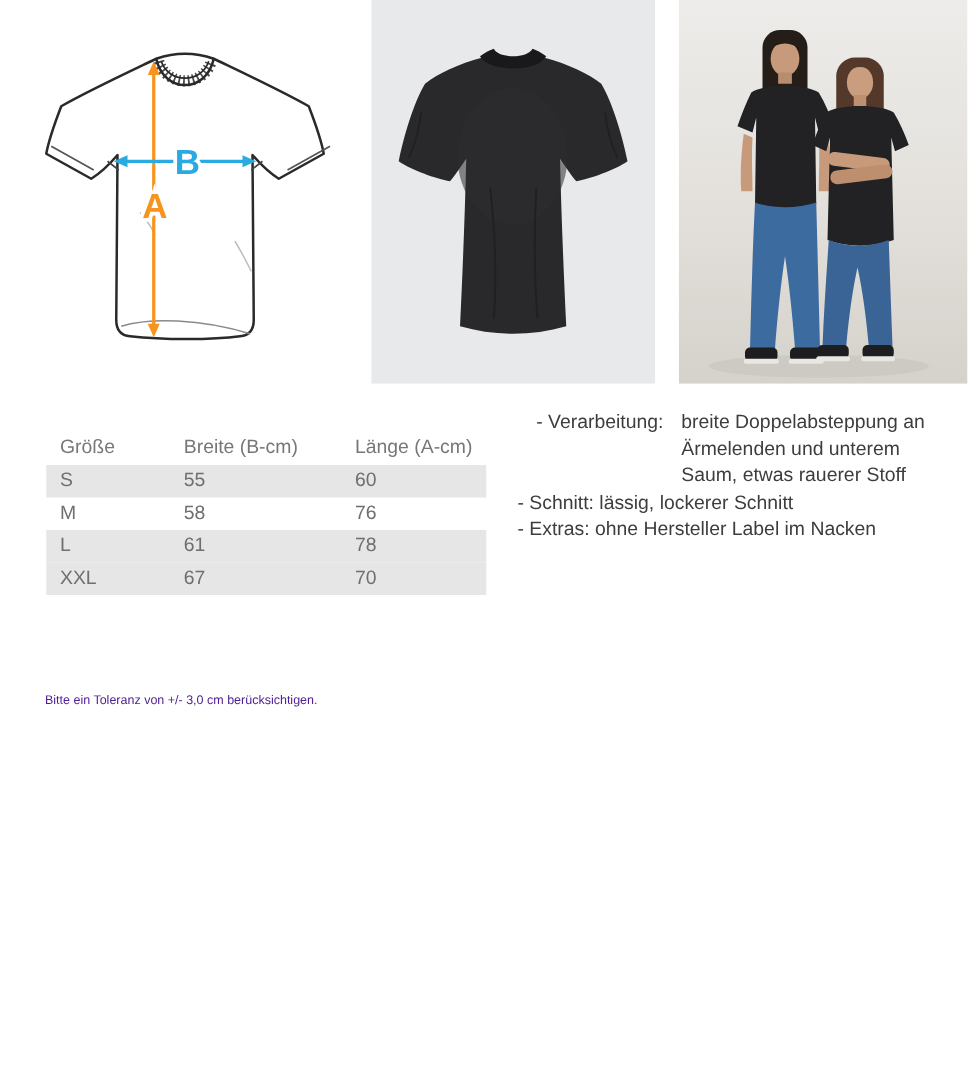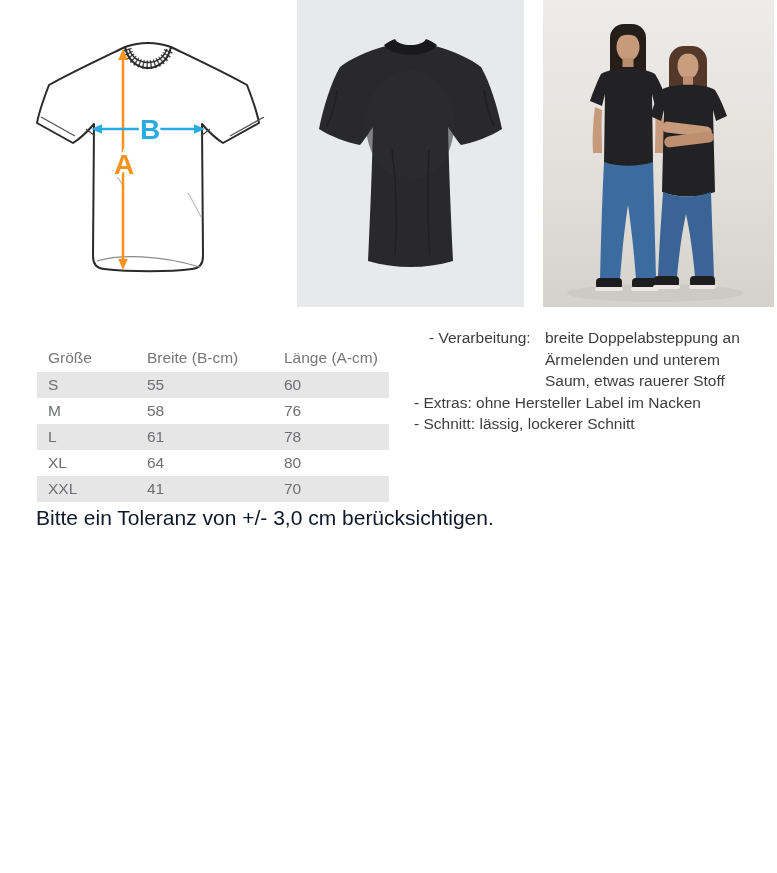--- a/index.html
+++ b/index.html
@@ -18,22 +18,22 @@
   .size-table { position:absolute; left:37px; top:344px; width:352px;
                 font-size:15.5px; color:#6e6f72; }
   .t-row { display:flex; align-items:center; height:26px; padding-left:11px;
            box-sizing:border-box; }
   .t-head { height:28px; color:#76777a; background:#ffffff; }
   .t-row.striped { background:#e6e6e6; }
   .col-size   { width:99px; }
   .col-width  { width:137px; }
   .col-length { flex:1; }
 
-  .tolerance { position:absolute; left:36px; top:506px; font-size:21px;
-               color:#0f172a; }
+  .tolerance { position:absolute; left:36px; top:555px; font-size:10px;
+               color:#4c1d95; }
 
   
   .description { position:absolute; left:414px; top:327px; width:360px;
                  font-size:15.5px; line-height:21.6px; color:#3d3d3f; }
   .description p { margin:0 0 22px 0; white-space:pre-line; }
   .desc-list .simple { white-space:pre-line; }
   .item-flex { display:flex;margin-left:15px; }
   .item-label { flex:0 0 116px; }
   .item-value { white-space:pre-line; }
 </style>
@@ -144,40 +144,35 @@
     <div class="t-row">
       <div class="col-size">M</div>
       <div class="col-width">58</div>
       <div class="col-length">76</div>
     </div>
     <div class="t-row striped">
       <div class="col-size">L</div>
       <div class="col-width">61</div>
       <div class="col-length">78</div>
     </div>
-    <div class="t-row">
-      <div class="col-size">XL</div>
-      <div class="col-width">64</div>
-      <div class="col-length">80</div>
-    </div>
     <div class="t-row striped">
       <div class="col-size">XXL</div>
-      <div class="col-width">41</div>
+      <div class="col-width">67</div>
       <div class="col-length">70</div>
     </div>
   </div>
 
   <div class="tolerance">Bitte ein Toleranz von +/- 3,0 cm berücksichtigen.</div>
 
   <div class="description">
     <div class="desc-list">
       <div class="item-flex">
         <span class="item-label">- Verarbeitung:</span>
         <span class="item-value">breite Doppelabsteppung an
 Ärmelenden und unterem
 Saum, etwas rauerer Stoff</span>
       </div>
+      <div class="simple">- Schnitt: lässig, lockerer Schnitt</div>
       <div class="simple">- Extras: ohne Hersteller Label im Nacken</div>
-      <div class="simple">- Schnitt: lässig, lockerer Schnitt</div>
     </div>
   </div>
 
 </div>
 
 </body></html>

